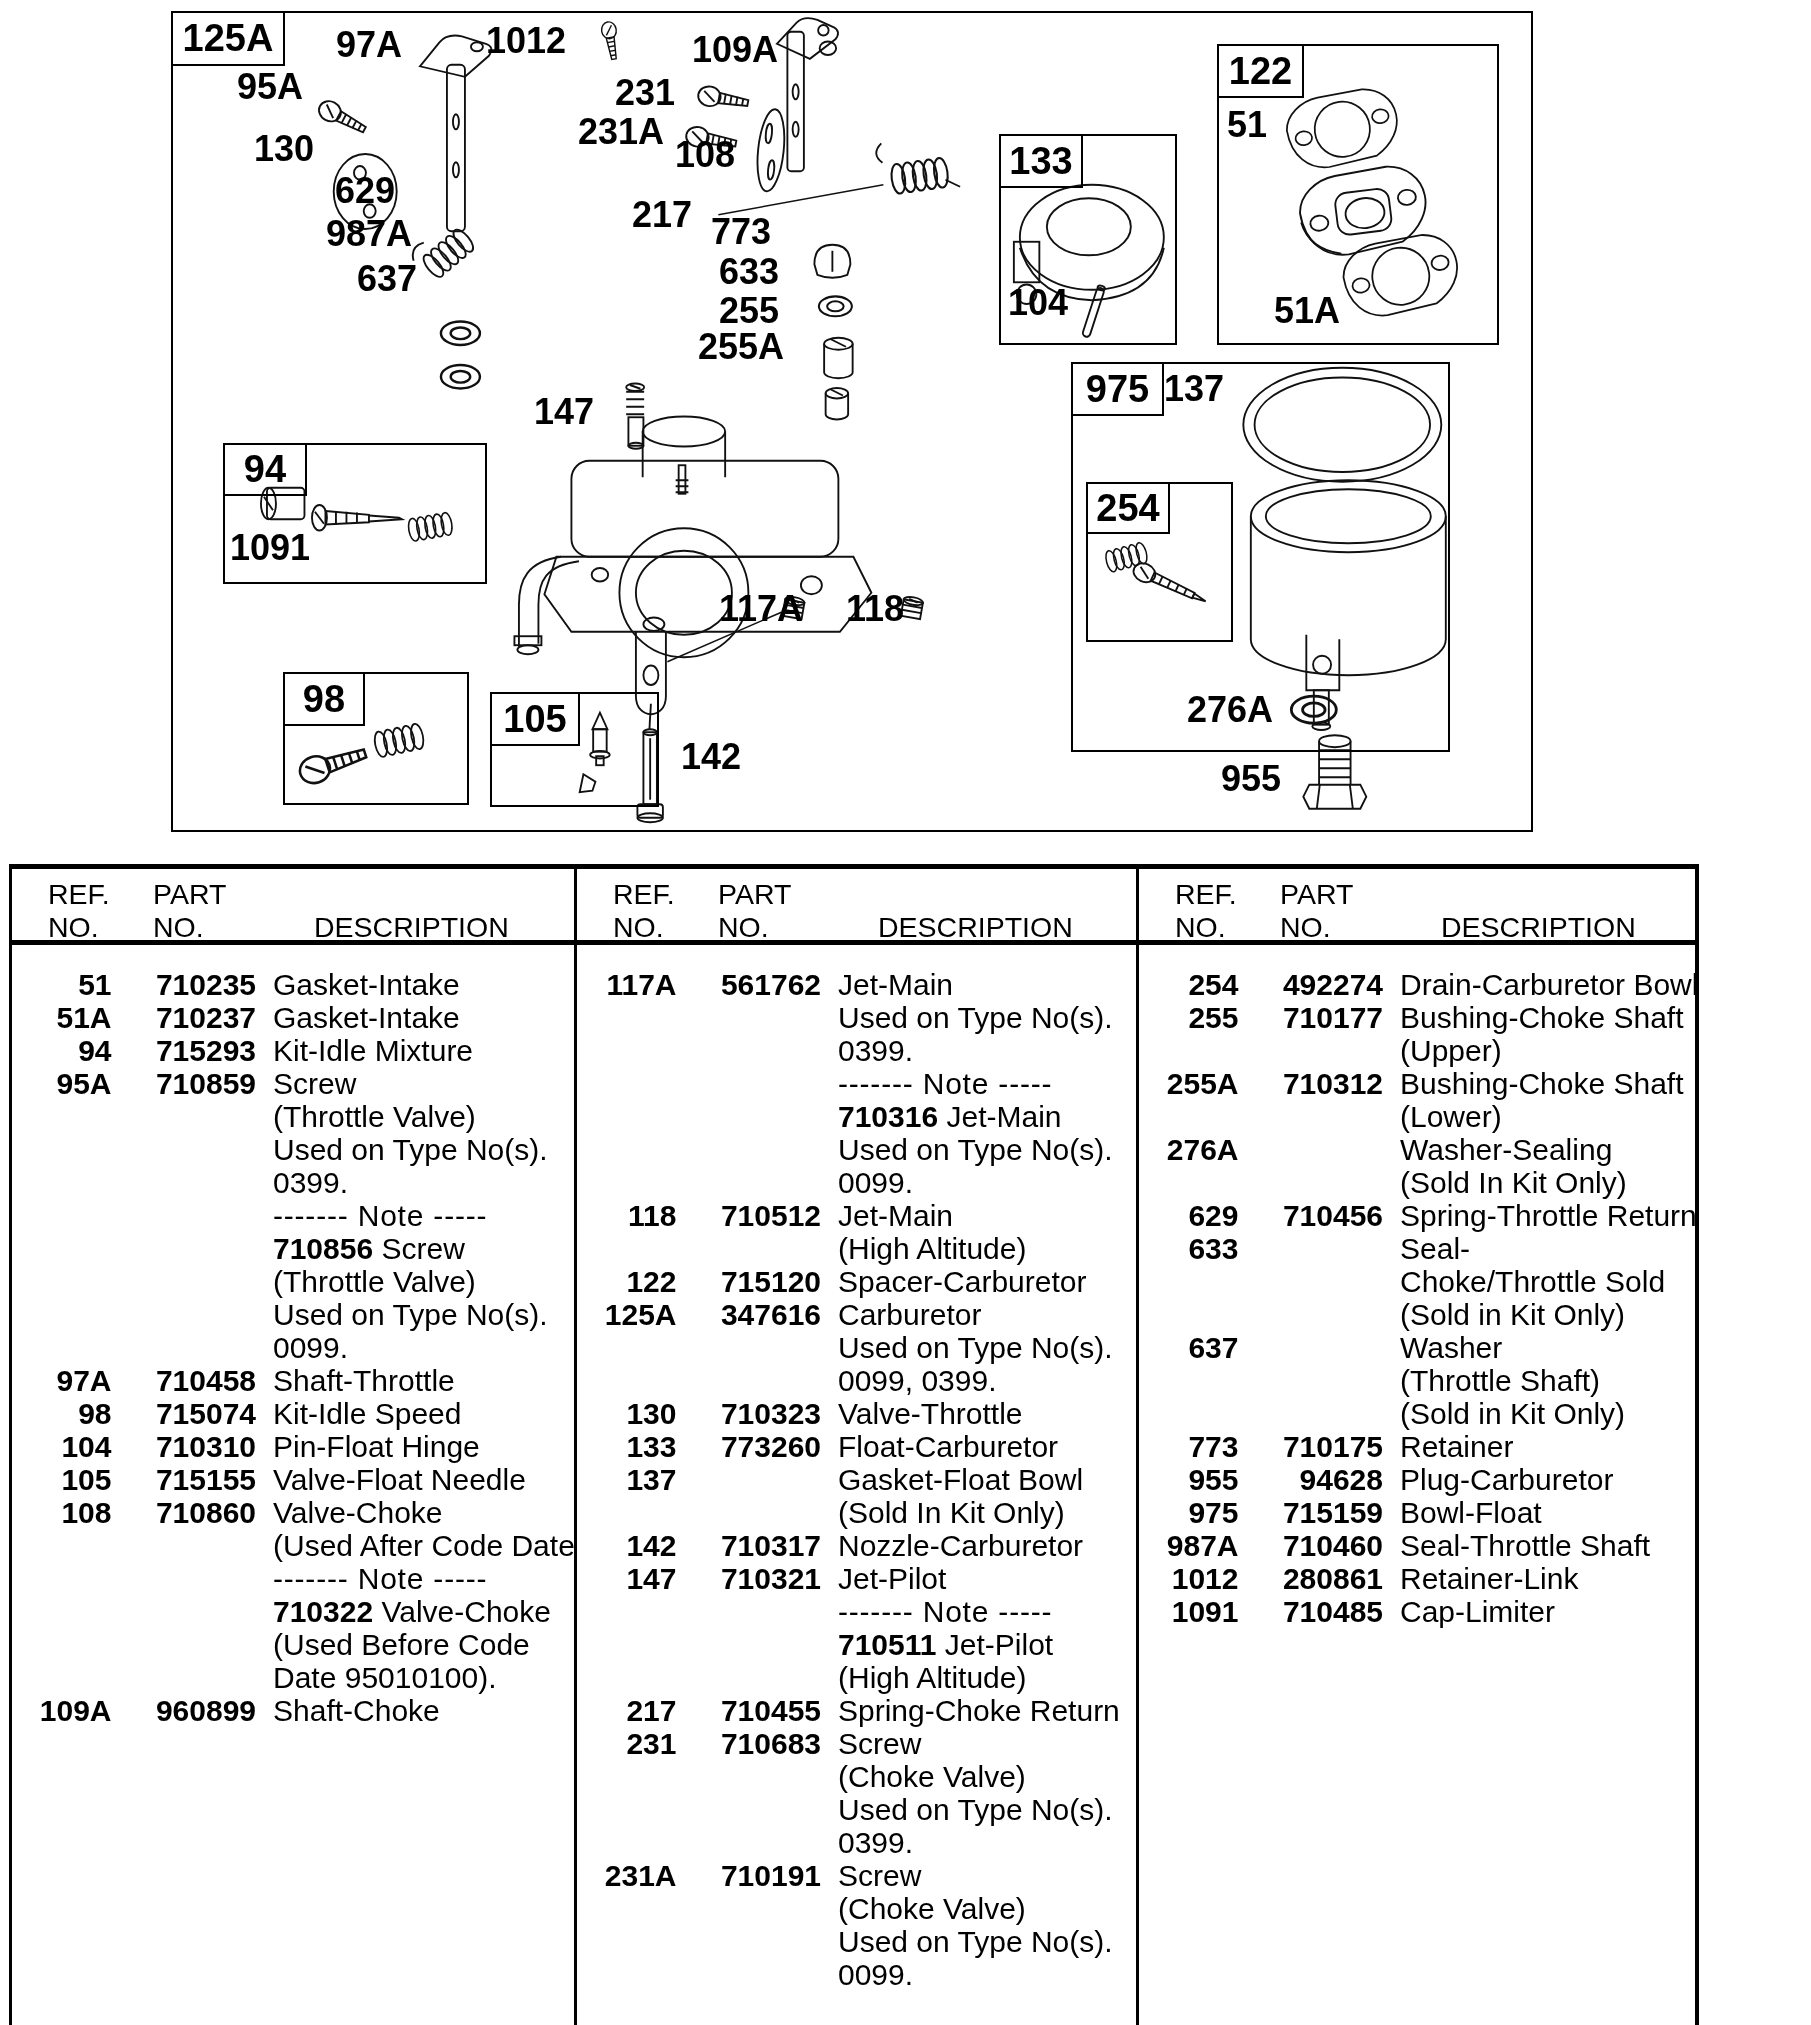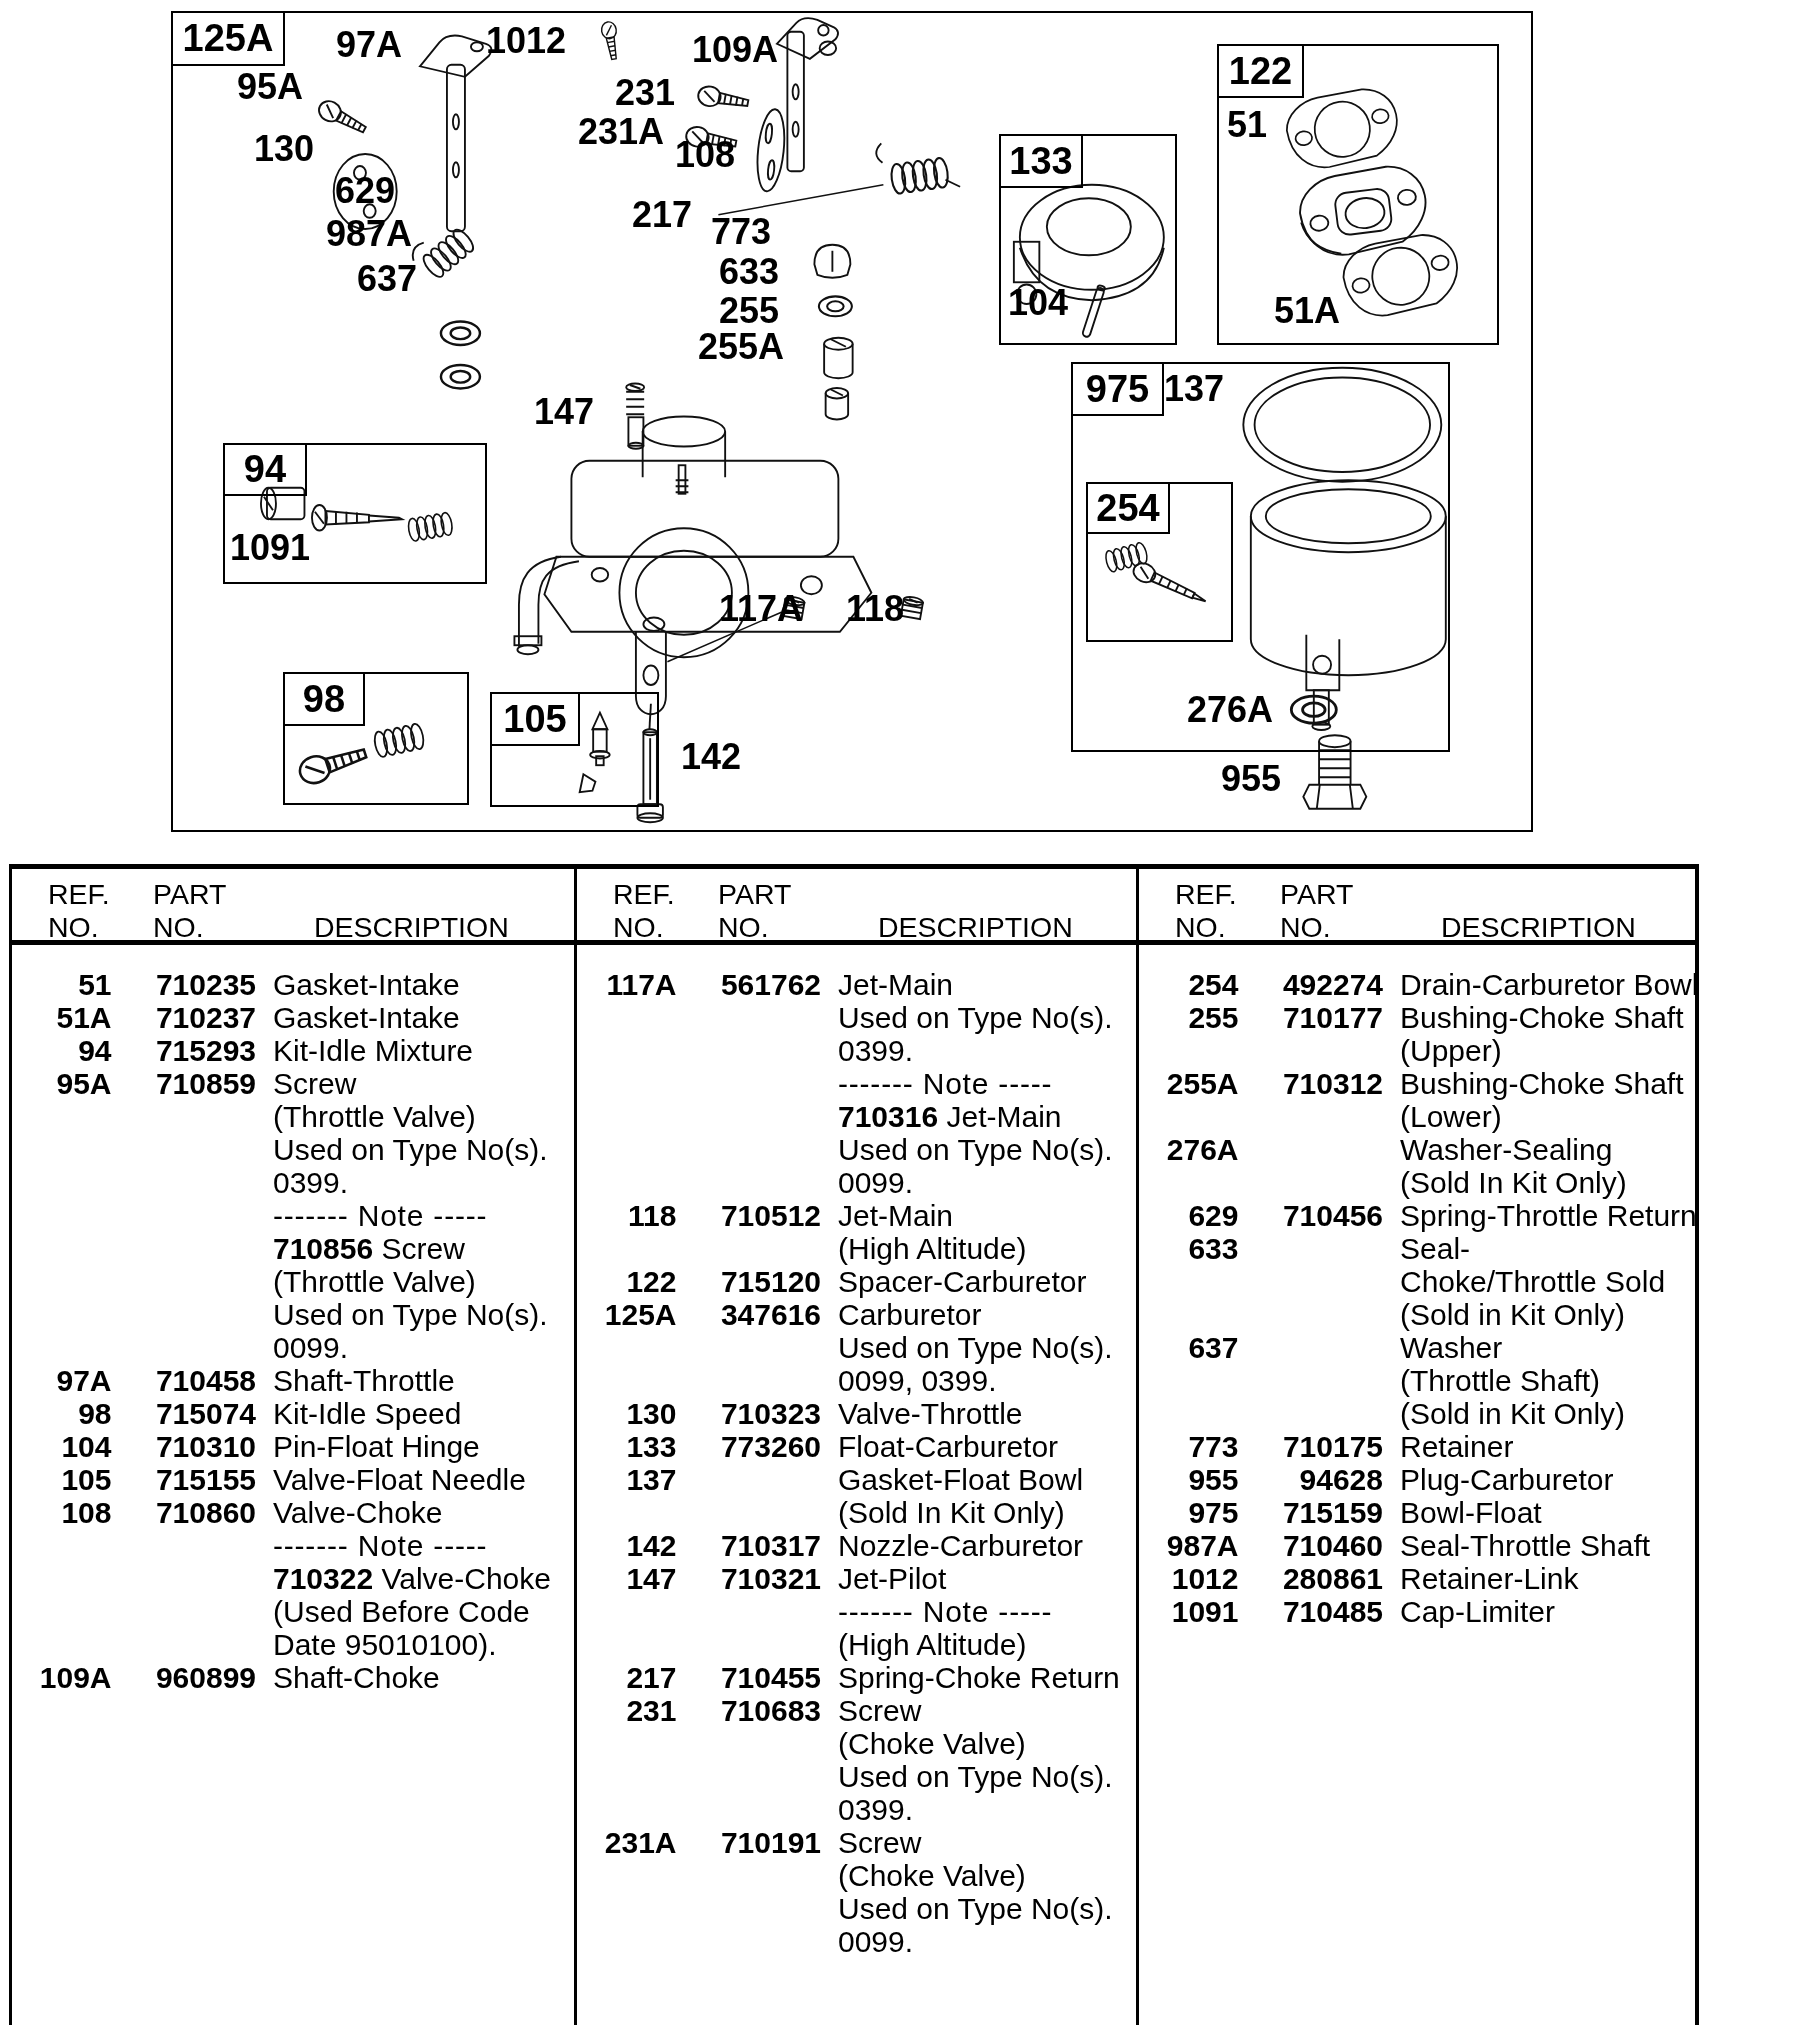--- a/index.html
+++ b/index.html
@@ -429,20 +429,25 @@
           <span class="tdesc">Valve-Float Needle</span>
         </div>
         <div class="trow">
           <span class="tref">108</span>
           <span class="tpart">710860</span>
           <span class="tdesc">Valve-Choke</span>
         </div>
         <div class="trow">
           <span class="tref"></span>
           <span class="tpart"></span>
+          <span class="tdesc">(Used After Code Date</span>
+        </div>
+        <div class="trow">
+          <span class="tref"></span>
+          <span class="tpart"></span>
           <span class="tdesc note">------- Note -----</span>
         </div>
         <div class="trow">
           <span class="tref"></span>
           <span class="tpart"></span>
           <span class="tdesc"><b>710322</b> Valve-Choke</span>
         </div>
         <div class="trow">
           <span class="tref"></span>
           <span class="tpart"></span>
@@ -556,20 +561,25 @@
           <span class="tdesc">Jet-Pilot</span>
         </div>
         <div class="trow">
           <span class="tref"></span>
           <span class="tpart"></span>
           <span class="tdesc note">------- Note -----</span>
         </div>
         <div class="trow">
           <span class="tref"></span>
           <span class="tpart"></span>
+          <span class="tdesc"><b>710511</b> Jet-Pilot</span>
+        </div>
+        <div class="trow">
+          <span class="tref"></span>
+          <span class="tpart"></span>
           <span class="tdesc">(High Altitude)</span>
         </div>
         <div class="trow">
           <span class="tref">217</span>
           <span class="tpart">710455</span>
           <span class="tdesc">Spring-Choke Return</span>
         </div>
         <div class="trow">
           <span class="tref">231</span>
           <span class="tpart">710683</span>

